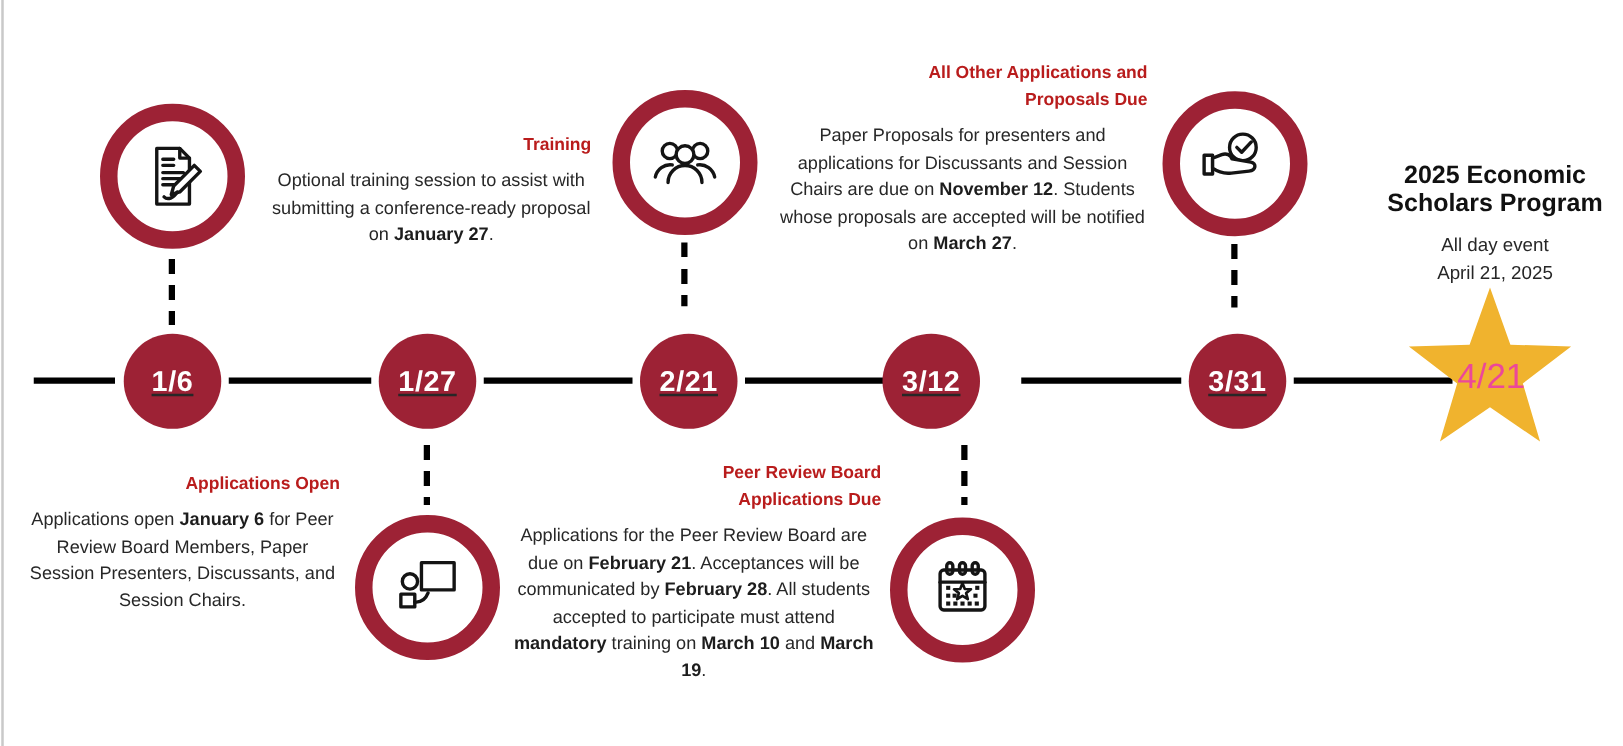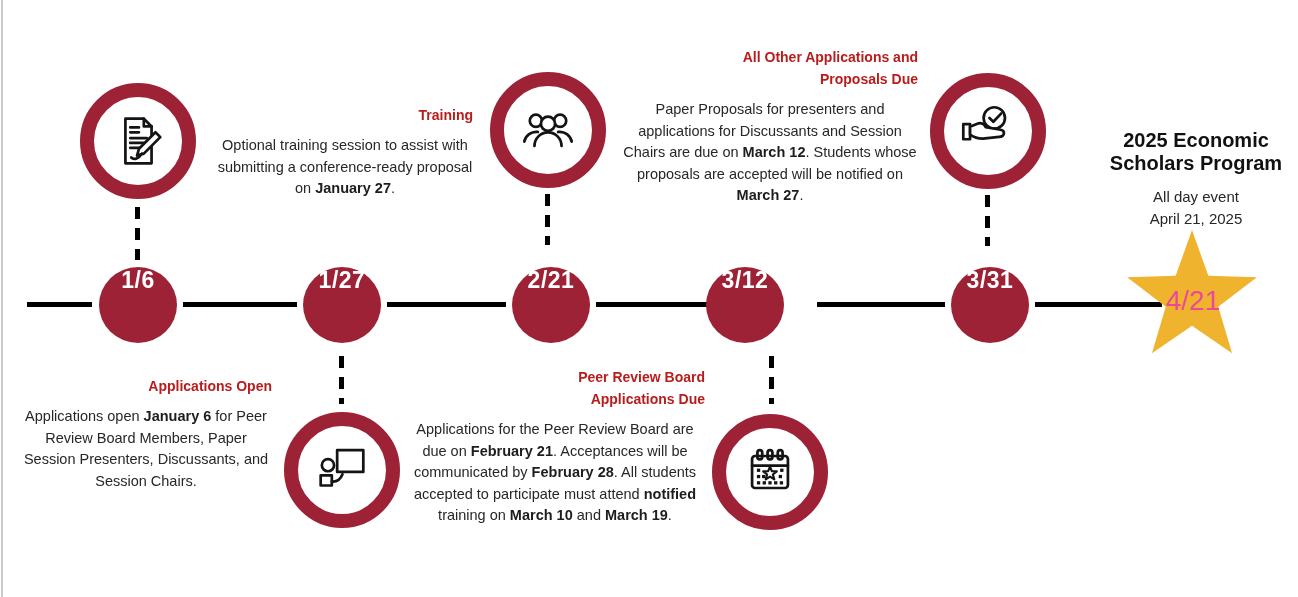--- a/index.html
+++ b/index.html
@@ -4,21 +4,21 @@
 <style>
   html,body{margin:0;padding:0;background:#fff;}
   .canvas{
     position:relative;width:1298px;height:597px;background:#fff;overflow:hidden;
     font-family:"Liberation Sans",sans-serif;color:#272727;
   }
   .edge-line{position:absolute;left:1px;top:0;width:2px;height:597px;background:#c9c9c9;}
   .tl-seg{position:absolute;top:302px;height:5px;background:var(--line,#000);}
   .node{
     position:absolute;width:78px;height:76px;border-radius:50%;
-    background:var(--maroon,#9D2235);display:flex;justify-content:center;
+    background:var(--maroon,#9D2235);display:flex;align-items:center;justify-content:center;text-decoration:underline;
   }
   .node span{color:#fff;font-weight:700;font-size:23px;letter-spacing:.5px;}
   .icon-circle{
     position:absolute;width:88px;height:88px;border:14px solid var(--maroon,#9D2235);
     border-radius:50%;background:#fff;box-sizing:content-box;
     display:flex;align-items:center;justify-content:center;
   }
   .icon-circle svg{width:62px;height:62px;}
   .icon-stroke{fill:none;stroke:#141414;stroke-width:2.8;stroke-linecap:round;stroke-linejoin:round;}
   .dash{
@@ -150,27 +150,27 @@
   </div>
 
   <div class="block" style="left:345px;top:104px;width:256px">
     <h3>Training</h3>
     <p><span>Optional training session to assist with submitting a conference-ready proposal on </span><b>January 27</b><span>.</span></p>
   </div>
 
   <div class="block" style="left:555px;top:366px;width:300px">
     <h3>Peer Review Board
 Applications Due</h3>
-    <p><span>Applications for the Peer Review Board are due on </span><b>February 21</b><span>. Acceptances will be communicated by </span><b>February 28</b><span>. All students accepted to participate must attend </span><b>notified</b><span> training on </span><b>March 10</b><span> and </span><b>March 19</b><span>.</span></p>
+    <p><span>Applications for the Peer Review Board are due on </span><b>February 21</b><span>. Acceptances will be communicated by </span><b>February 28</b><span>. All students accepted to participate must attend </span><b>mandatory</b><span> training on </span><b>March 10</b><span> and </span><b>March 19</b><span>.</span></p>
   </div>
 
   <div class="block" style="left:770px;top:46px;width:296px">
     <h3>All Other Applications and
 Proposals Due</h3>
-    <p><span>Paper Proposals for presenters and applications for Discussants and Session Chairs are due on </span><b>March 12</b><span>. Students whose proposals are accepted will be notified on </span><b>March 27</b><span>.</span></p>
+    <p><span>Paper Proposals for presenters and applications for Discussants and Session Chairs are due on </span><b>November 12</b><span>. Students whose proposals are accepted will be notified on </span><b>March 27</b><span>.</span></p>
   </div>
 
   <div class="block block--gap" style="left:992px;top:370px;width:306px">
   </div>
 
   <div class="event-block" style="left:1196px;top:129px;width:230px">
     <h2>2025 Economic
 Scholars Program</h2>
     <div class="sub">All day event</div>
     <div class="sub">April 21, 2025</div>

